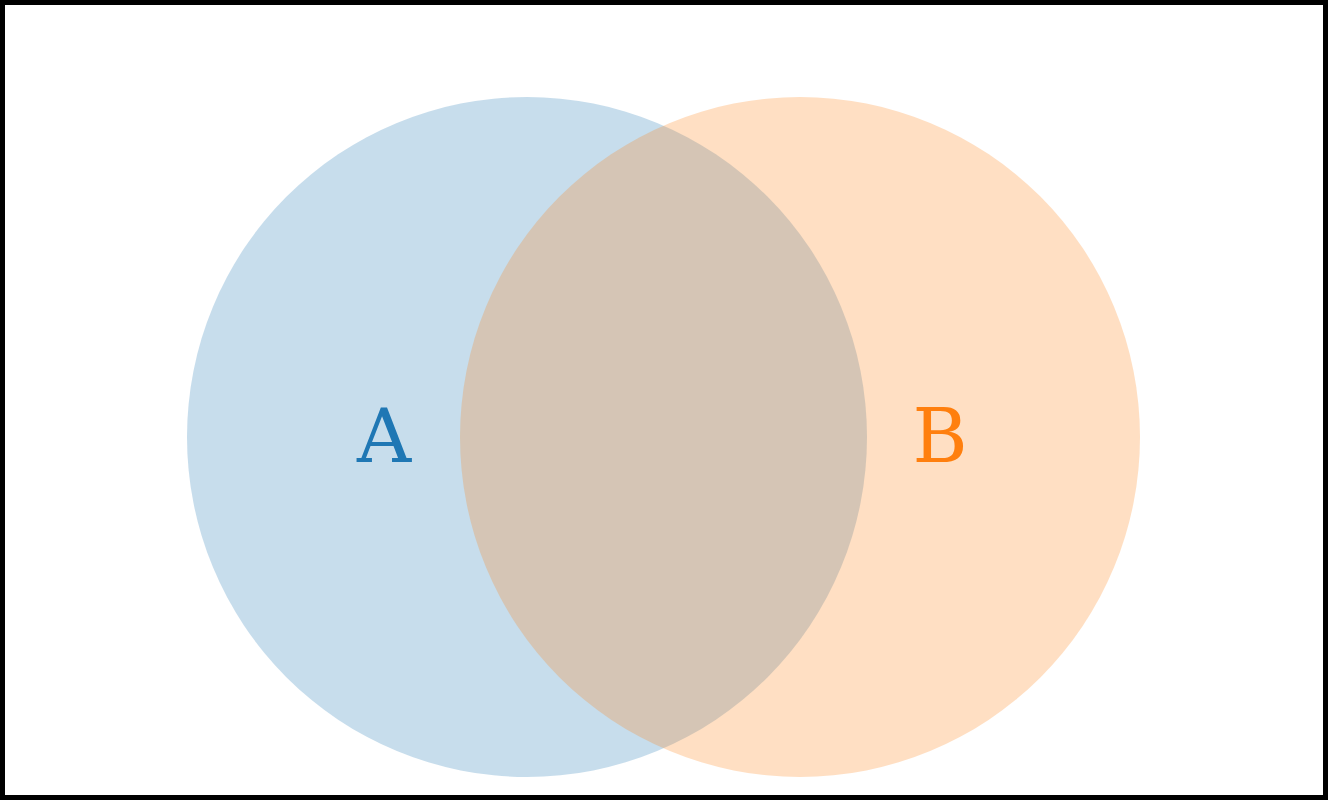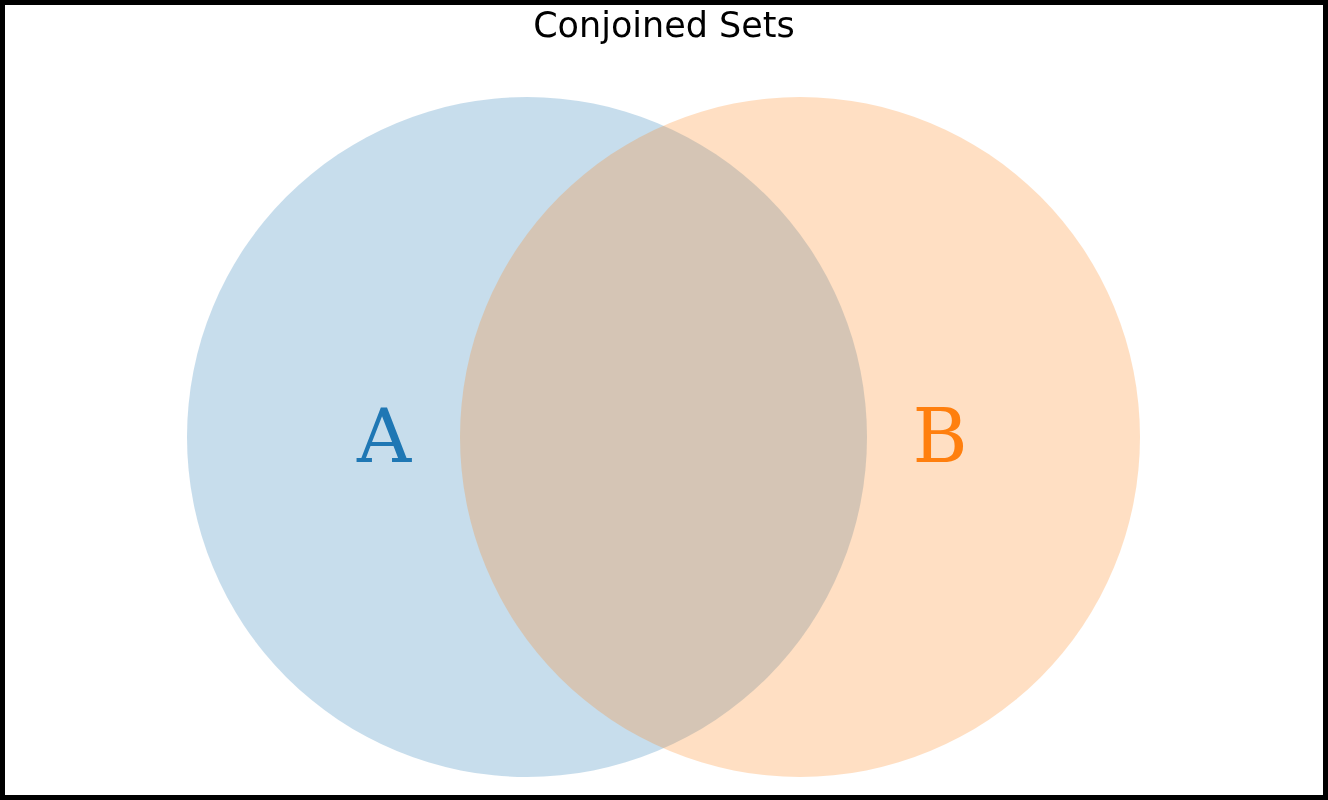--- a/index.html
+++ b/index.html
@@ -48,15 +48,14 @@
 
     <circle cx="800" cy="437" r="340" fill="#ff7f0e" fill-opacity="0.25"></circle>
 
     <text class="set-label" x="384" y="462" text-anchor="middle" fill="#1f77b4">A</text>
 
     <text class="set-label" x="940" y="462" text-anchor="middle" fill="#ff7f0e">B</text>
 
     <rect x="2.5" y="2.5" width="1323" height="795" fill="none" stroke-width="5" stroke="#000000"></rect>
   </svg>
 
-  <div id="figure-title">Conjoined Sets</div>
 
 </div>
 
 </body></html>

